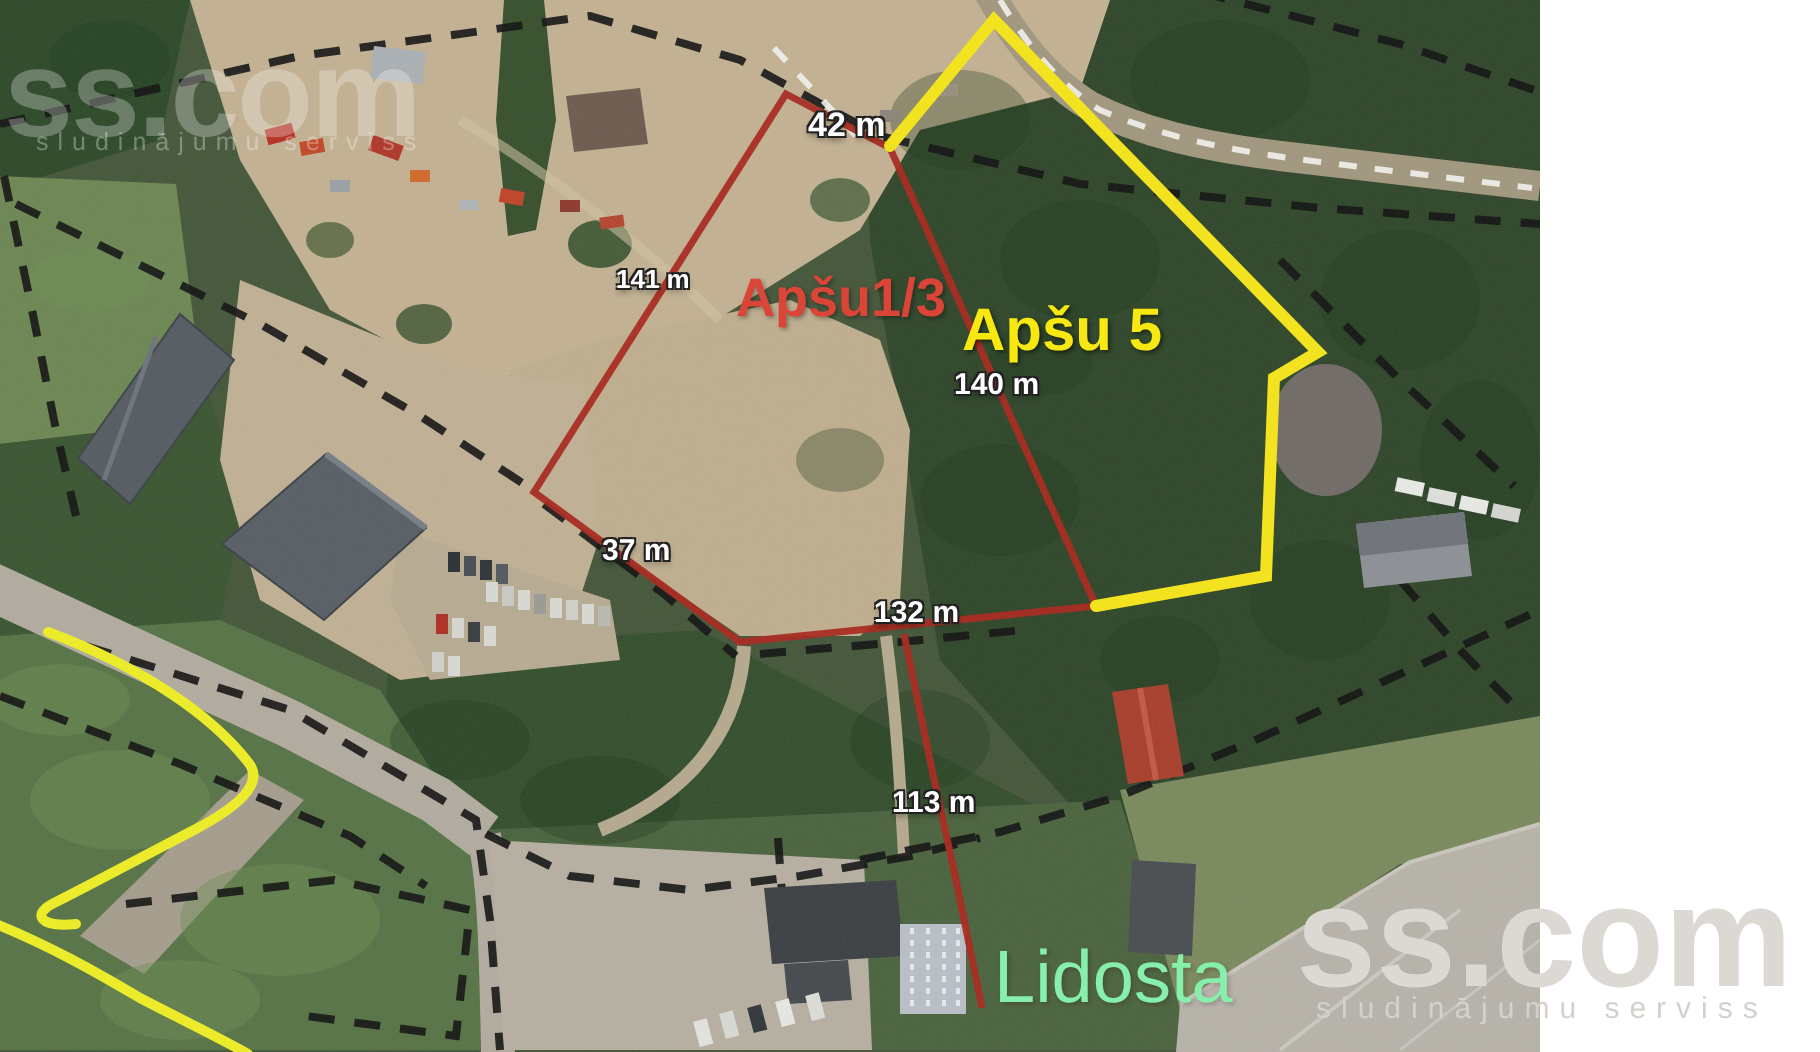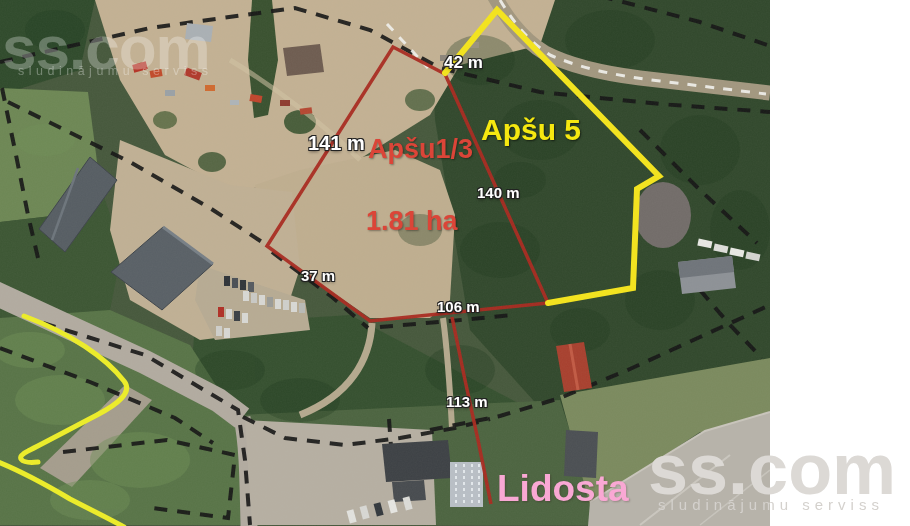--- a/index.html
+++ b/index.html
@@ -3,23 +3,23 @@
 <meta charset="utf-8">
 <style>
   html,body{margin:0;padding:0;background:#fff;}
   .stage{position:relative;width:910px;height:526px;background:#ffffff;overflow:hidden;
          font-family:"Liberation Sans",sans-serif;}
   .photo{position:absolute;left:0;top:0;width:770px;height:526px;overflow:hidden;background:#46583c;}
   .white-strip{position:absolute;left:770px;top:0;width:140px;height:526px;background:#ffffff;}
   .label{position:absolute;white-space:nowrap;line-height:1;}
   .meas{color:#fff;font-weight:700;
         text-shadow:-1px -1px 0 #222,1px -1px 0 #222,-1px 1px 0 #222,1px 1px 0 #222,0 2px 3px rgba(0,0,0,.45);}
-  .plot-y{color:#f6e810;font-weight:600;text-shadow:1px 1px 2px rgba(0,0,0,.55);}
+  .plot-y{color:#f6e810;font-weight:600;text-shadow:1px 1px 2px rgba(0,0,0,.55);margin-top:36px;}
   .plot-r{color:#db4538;font-weight:600;text-shadow:1px 1px 2px rgba(0,0,0,.35);}
-  .lidosta{color:#f9a8d4;font-weight:700;text-shadow:1px 1px 2px rgba(40,10,10,.25);text-align:right;}
+  .lidosta{color:#86efac;font-weight:400;text-shadow:1px 1px 2px rgba(40,10,10,.25);text-align:right;}
   .wm{position:absolute;font-weight:700;pointer-events:none;}
   .wm-tl-brand{left:2px;top:12px;font-size:62px;color:rgba(255,255,255,.28);letter-spacing:-1px;}
   .wm-tl-tag{left:18px;top:64px;font-size:12.5px;letter-spacing:4.5px;color:rgba(255,255,255,.32);font-weight:400;}
   .wm-br-brand{left:648px;top:428px;font-size:72px;color:#dcd9d5;letter-spacing:0px;}
   .wm-br-tag{left:658px;top:496px;font-size:15px;letter-spacing:5px;color:#d4d1cd;font-weight:400;}
 </style>
 </head>
 <body>
 
 <div class="stage">
@@ -198,30 +198,29 @@
         <path d="M452,317 L465,380 L478,440 L491,504" stroke="#a92a20" stroke-width="3.5" fill="none" opacity="0.95"></path>
         <path d="M445,73 L497,10 L659,176 L637,189 L633,288 L548,303" stroke="#f4e41c" stroke-width="6" fill="none" stroke-linejoin="miter" stroke-linecap="round"></path>
         <path d="M24,316 C72,334 106,358 124,381 C133,392 118,404 97,415 C72,428 42,444 28,451 C15,457 20,464 38,462" stroke="#eded28" stroke-width="5" fill="none" stroke-linecap="round"></path>
         <path d="M-2,462 C25,473 48,486 70,499 C95,512 108,518 124,527" stroke="#eded28" stroke-width="5" fill="none" stroke-linecap="round"></path>
       </g>
 
       <rect x="0" y="0" width="770" height="526" filter="url(#grain)" opacity="0.10"></rect>
     </svg>
 
     
-    <div class="label meas" style="left:404px;top:54px;font-size:17px;margin-left:40px;">42 m</div>
-    <div class="label meas" style="left:308px;top:133px;font-size:20px;">141 m</div>
+    <div class="label meas" style="left:404px;top:54px;font-size:17px;">42 m</div>
+    <div class="label meas" style="left:308px;top:133px;font-size:13px;">141 m</div>
     <div class="label meas" style="left:477px;top:185px;font-size:15px;text-align:center;">140 m</div>
     <div class="label meas" style="left:301px;top:268px;font-size:15px;">37 m</div>
-    <div class="label meas" style="left:437px;top:299px;font-size:15px;">106 m</div>
+    <div class="label meas" style="left:437px;top:299px;font-size:15px;">132 m</div>
     <div class="label meas" style="left:446px;top:394px;font-size:15px;text-align:right;">113 m</div>
 
     
     <div class="label plot-r" style="left:368px;top:136px;font-size:27px;text-align:right;">Apšu1/3</div>
-    <div class="label plot-r" style="left:366px;top:208px;font-size:27px;">1.81 ha</div>
     <div class="label plot-y" style="left:481px;top:115px;font-size:30px;">Apšu 5</div>
     <div class="label lidosta" style="left:497px;top:470px;font-size:37px;">Lidosta</div>
 
     
     <div class="wm wm-tl-brand">ss.com</div>
     <div class="wm wm-tl-tag">sludinājumu serviss</div>
   </div>
 
   <div class="white-strip"></div>
 

